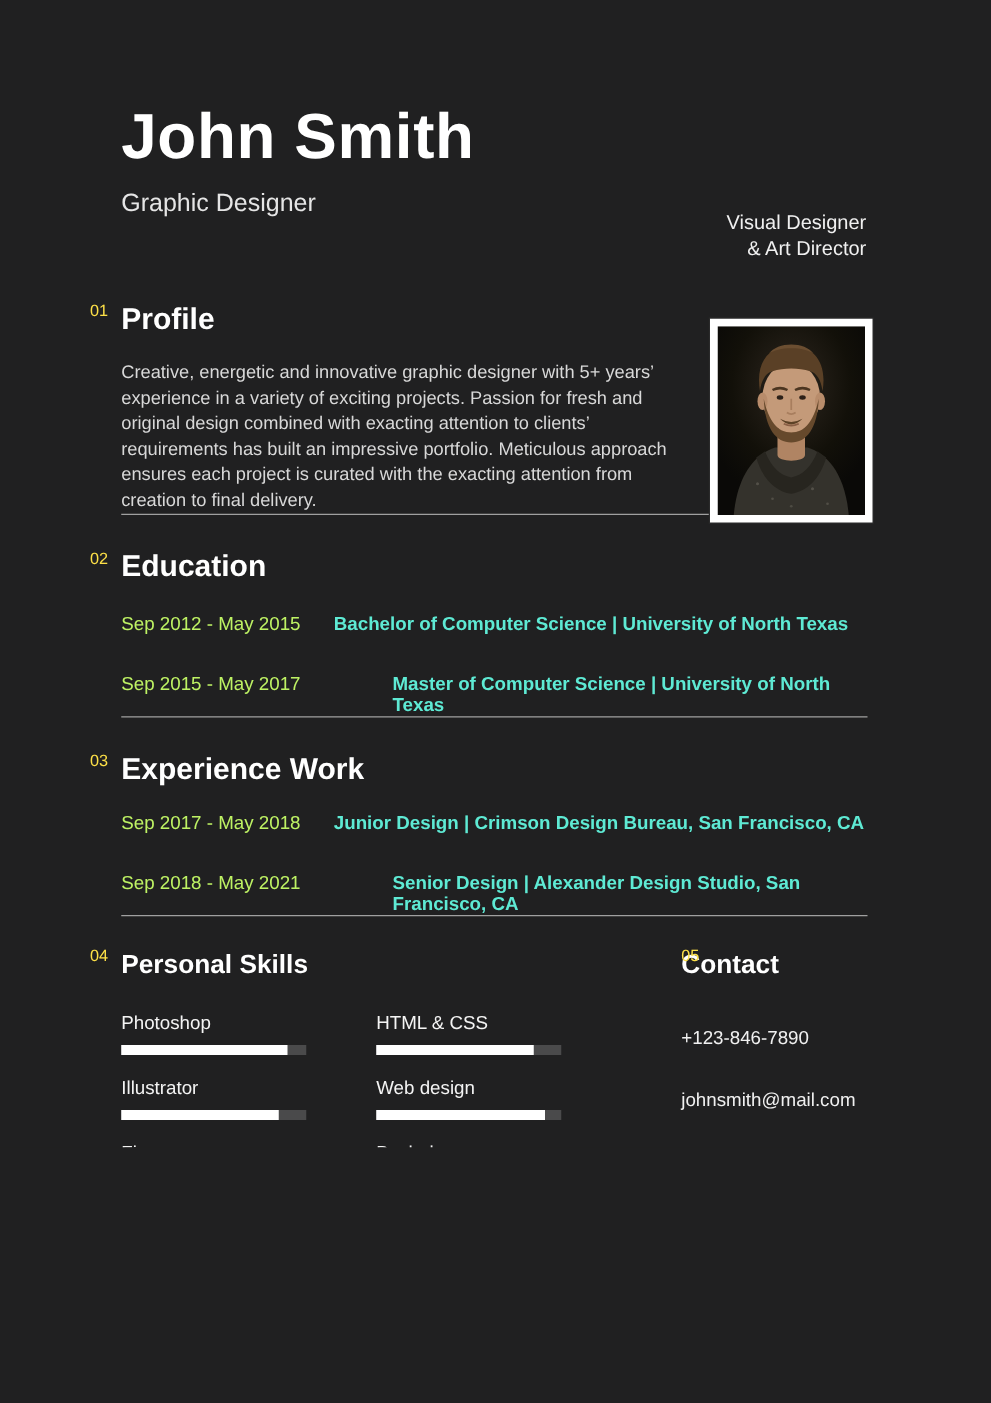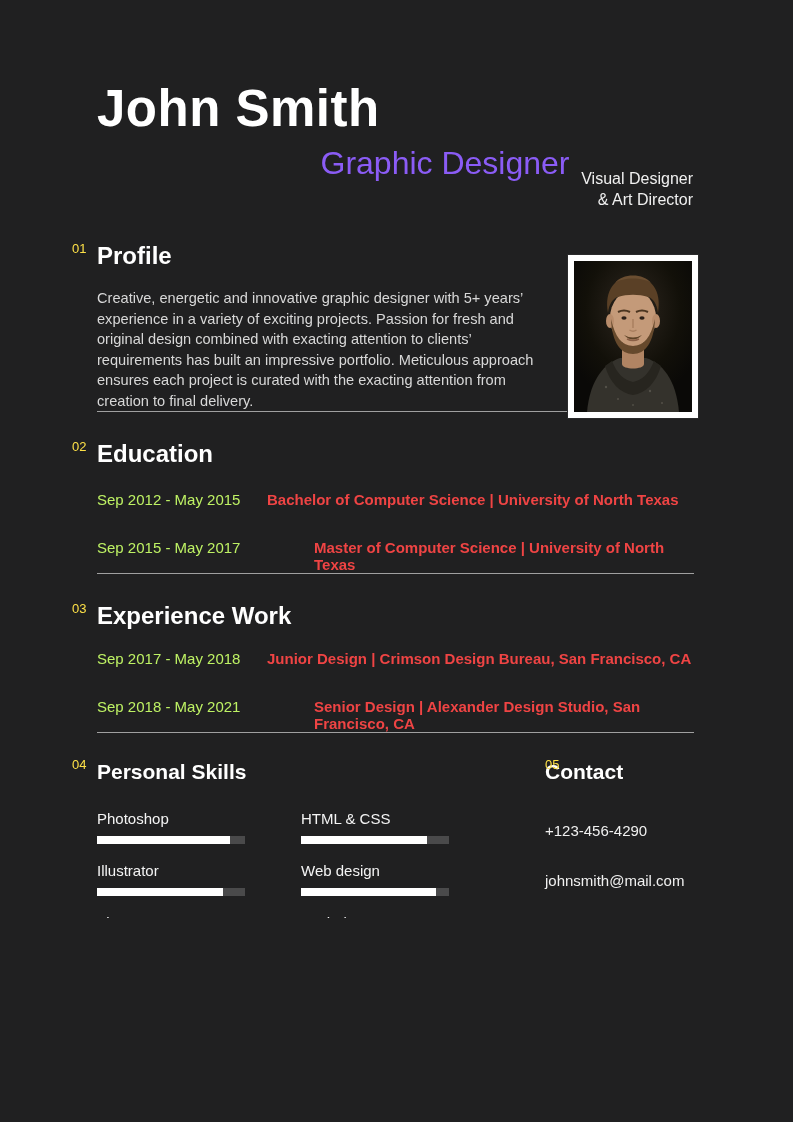--- a/index.html
+++ b/index.html
@@ -18,25 +18,24 @@
   .name {
     margin: 0;
     padding: 80px 0 0 97px;
     font-size: 51px;
     line-height: 58px;
     font-weight: 700;
     letter-spacing: 0.5px;
   }
   .role {
     margin: 10px 0 0 97px;
-    font-size: 32px;
+    font-size: 20px;
     line-height: 30px;
     font-weight: 400;
-    color: #8b5cf6;
-    text-align: center;
+    color: #e5e5e5;
   }
   .tagline {
     position: absolute;
     top: 168px;
     right: 100px;
     text-align: right;
     font-size: 16px;
     line-height: 21px;
     color: #f0f0f0;
   }
@@ -92,21 +91,21 @@
   .hr1 { margin-top: 40px; }
   .hr2 { margin-top: 38px; }
   .hr3 { margin-top: 48px; }
 
   .edu-head { margin-top: 27px; }
   .exp-head { margin-top: 27px; }
 
   
   .row { display: flex; align-items: baseline; font-size: 15px; line-height: 17px; }
   .row-dates { width: 170px; flex: 0 0 170px; font-weight: 400; color: #bef264; }
-  .row-detail { font-weight: 700; color: #ef4444; }
+  .row-detail { font-weight: 700; color: #5eead4; }
   .row.first { margin-top: 22px; }
   .row.second { margin-top: 31px; gap: 47px; }
   .exp .row.first { margin-top: 19px; }
 
   
   .bottom { display: flex; margin: 26px 99px 0 97px; }
   .skills-col { width: 422px; flex: 0 0 422px; }
   .contact-col { position: relative; padding-left: 26px; }
   .contact-col .sec-num { left: 0; }
 
@@ -283,20 +282,20 @@
             </div>
         </div>
       </div>
     </div>
 
     <div class="contact-col">
       <h2 class="sec-head small">
         <span class="sec-num">05</span>
         <span>Contact</span>
       </h2>
-      <div class="contact-item first">+123-456-4290</div>
+      <div class="contact-item first">+123-846-7890</div>
       <div class="contact-item">johnsmith@mail.com</div>
       <div class="contact-item">http://smith.com</div>
     </div>
 
   </div>
 
 </div>
 
 </body></html>

